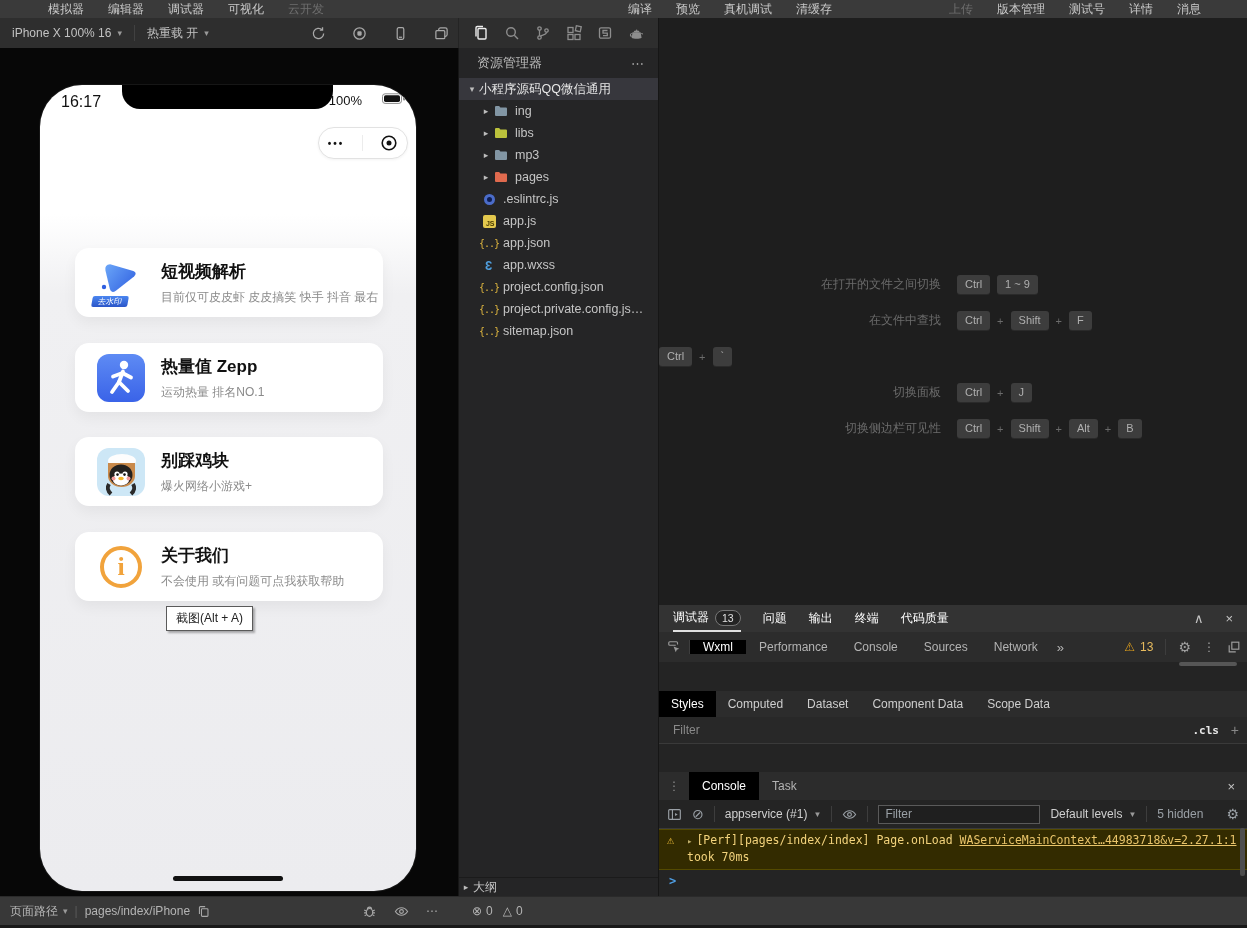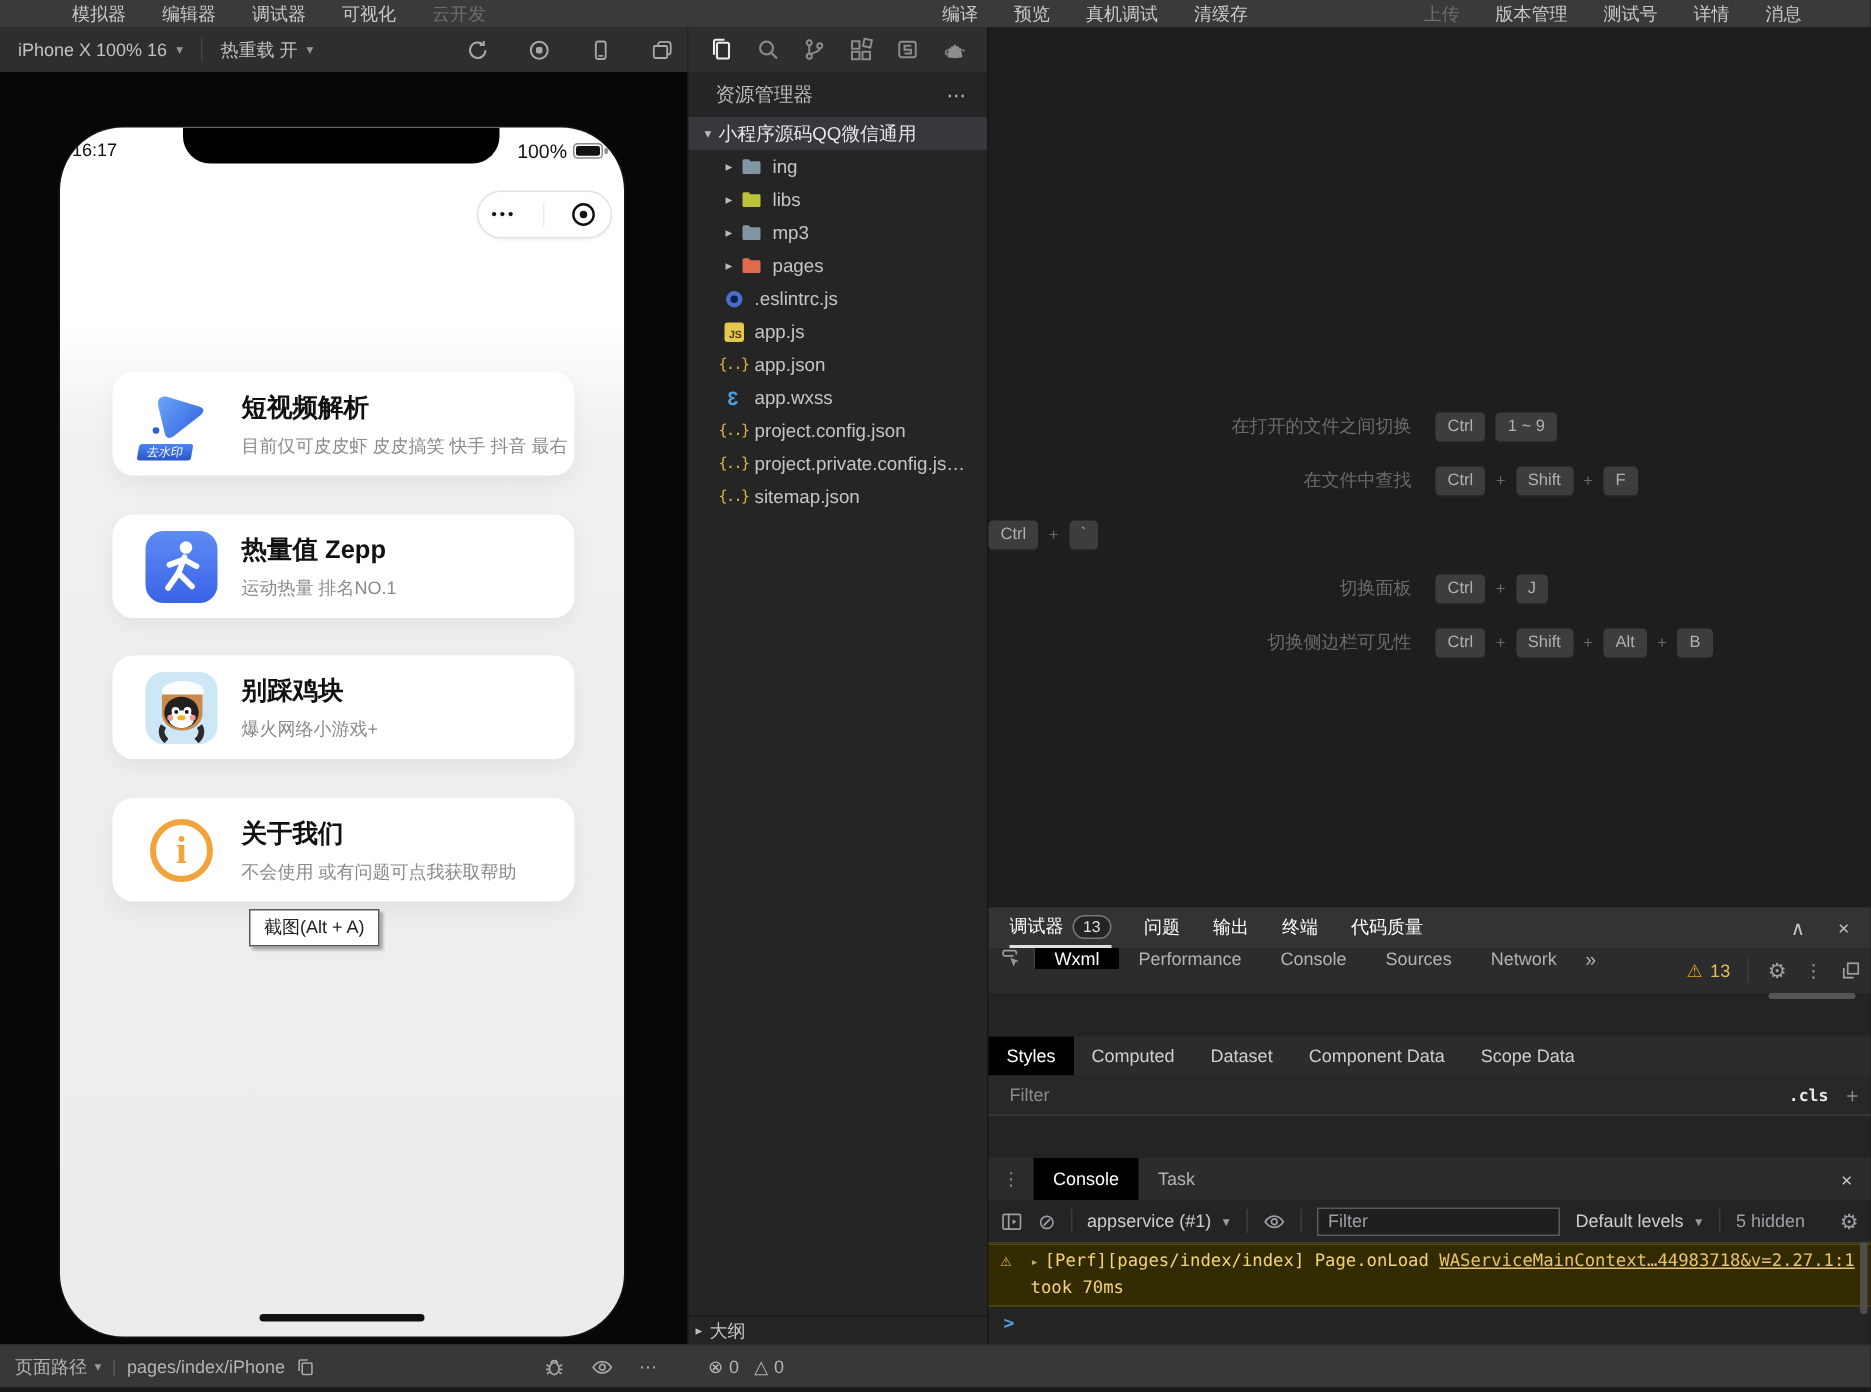--- a/index.html
+++ b/index.html
@@ -26,22 +26,22 @@
   #explbar{position:absolute;left:458px;top:18px;width:200px;height:30px;background:#2e2e2e;
     border-left:1px solid #242424;display:flex;align-items:center;justify-content:space-around;
     padding:0 6px;box-sizing:border-box;color:#8d8d8d}
   #explbar .active-tool{color:#eeeeee}
   
   #simpanel{position:absolute;left:0;top:48px;width:458px;height:848px;background:#070707}
   #phone{position:absolute;left:40px;top:37px;width:376px;height:806px;border-radius:42px;overflow:hidden;
     background:linear-gradient(180deg,#ffffff 0%,#ffffff 16%,#f0f0f2 26%,#ececef 100%);
     box-shadow:0 0 0 1px #161616}
   #notch{position:absolute;left:82px;top:0;width:211px;height:24px;background:#000;border-radius:0 0 18px 18px}
-  #ptime{position:absolute;left:8px;top:8px;font-size:12px;color:#111}
-  #pbatt{position:absolute;right:10px;top:8px;display:flex;align-items:center;gap:4px;font-size:13px;color:#111}
+  #ptime{position:absolute;left:21px;top:8px;font-size:16px;color:#111}
+  #pbatt{position:absolute;right:10px;top:8px;display:flex;align-items:flex-start;gap:20px;font-size:13px;color:#111}
   #capsule{position:absolute;left:278px;top:42px;width:88px;height:30px;background:#fff;
     border:1px solid #e2e2e2;border-radius:16px;display:flex;align-items:center;justify-content:space-around;
     box-shadow:0 1px 3px rgba(0,0,0,.05)}
   #capsule .cdots{color:#111;font-size:10px;font-weight:bold;letter-spacing:2px}
   #capsule .cdiv{width:1px;height:16px;background:#ececec}
   .card{position:absolute;left:35px;width:308px;height:69px;background:#fff;border-radius:14px;
     box-shadow:0 6px 14px rgba(0,0,0,.05);display:flex;align-items:center;padding-left:22px;box-sizing:border-box}
   .cicon{width:48px;height:48px;margin-right:16px;position:relative;flex:none}
   .ct{font-size:17px;font-weight:bold;color:#111;margin-bottom:6px}
   .cs{font-size:12px;color:#8a8a8a;white-space:nowrap}
@@ -82,21 +82,21 @@
     margin-right:7px;box-shadow:0 1px 0 #2a2a2a}
   .ksep{color:#6b6b6b;font-size:11px;margin-right:7px}
   
   #debugpanel{position:absolute;left:658px;top:605px;width:589px;height:291px;background:#242424;
     border-left:1px solid #161616;box-sizing:border-box;font-size:12px;color:#bdbdbd}
   #dbg-tabs{height:27px;background:#333;display:flex;align-items:center;padding-left:14px;gap:22px;position:relative}
   .ptab{height:100%;display:flex;align-items:center;color:#ffffff;gap:6px;box-sizing:border-box}
   .ptab.active{color:#fff;border-bottom:2px solid #e0e0e0}
   .badge{background:#242424;border:1px solid #777;border-radius:9px;padding:1px 6px;font-size:10.5px;color:#e0e0e0}
   #dbg-winbtns{position:absolute;right:14px;top:0;height:27px;display:flex;gap:22px;align-items:center;color:#c5c5c5;font-size:13px}
-  #devtabs{height:30px;background:#2c2c2c;display:flex;align-items:flex-start;position:relative}
+  #devtabs{height:30px;background:#2c2c2c;display:flex;align-items:center;position:relative}
   #pickbox{width:30px;display:flex;align-items:center;justify-content:center;border-right:1px solid #3d3d3d;color:#9a9a9a}
   .dtab{padding:0 13px;display:flex;align-items:center;color:#b3b3b3}
   .dtab.active{background:#000;color:#fff}
   #devtabs .more{display:flex;align-items:center;color:#b3b3b3;padding:0 6px;font-size:13px}
   #dev-right{position:absolute;right:6px;top:0;height:30px;display:flex;align-items:center;gap:12px}
   .warncount{color:#e7bb5e;display:flex;gap:5px;align-items:center}
   .warncount .tri{color:#e7a41c}
   #hscroll{height:5px;position:relative;background:#242424}
   #hthumb{position:absolute;right:10px;top:0;width:58px;height:4px;border-radius:2px;background:#565656}
   #wxml-space{height:24px}

